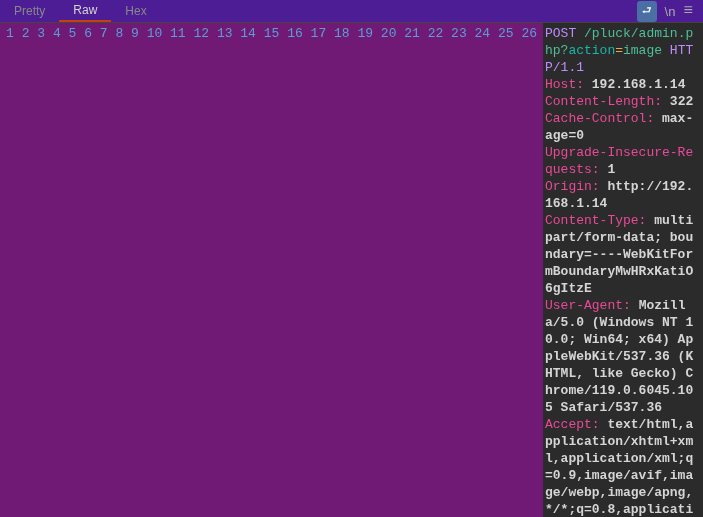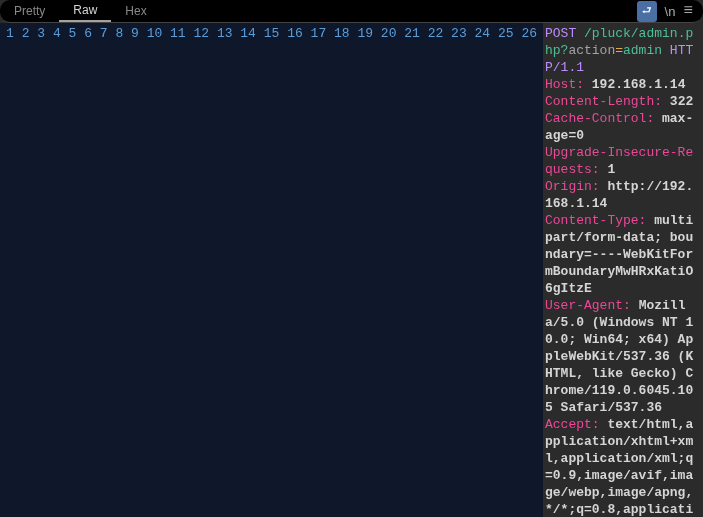--- a/index.html
+++ b/index.html
@@ -12,35 +12,34 @@
       font-family: 'Courier New', monospace;
       font-size: 13px;
       color: #d5d5d5;
       width: 703px;
       height: 517px;
       overflow: hidden;
     }
     .tabs {
       display: flex;
       align-items: center;
-      background: #000000;
+      background: #4c1d95;
       height: 23px;
       border-bottom: 1px solid #444;
-      border-radius: 10px;
     }
     .tab {
       padding: 3px 14px;
       color: #888;
       cursor: pointer;
       font-family: sans-serif;
       font-size: 12px;
     }
     .tab.active {
       color: #d5d5d5;
-      border-bottom: 2px solid #a3a3a3;
+      border-bottom: 2px solid #c2410c;
     }
     .toolbar-right {
       margin-left: auto;
       display: flex;
       align-items: center;
       gap: 8px;
       padding-right: 10px;
     }
     .toolbar-btn {
       background: #4a6fa5;
@@ -60,38 +59,38 @@
       color: #aaa;
       cursor: pointer;
       font-size: 16px;
     }
     .editor {
       display: flex;
       height: calc(100% - 23px);
       overflow: hidden;
     }
     .gutter {
-      background: #0f172a;
+      background: #701a75;
       color: #5b9dd9;
       text-align: right;
       padding: 2px 6px 0 6px;
       user-select: none;
       min-width: 22px;
       line-height: 17px;
     }
     .code {
       flex: 1;
       padding: 2px 4px 0 2px;
       line-height: 17px;
       white-space: pre-wrap;
       word-break: break-all;
     }
     .hdr { color: #ec4899; }
     .kw { color: #be8cff; }
-    .str { color: #a3a3a3; text-align: right; }
+    .str { color: #14b8a6; text-align: right; }
     .val { color: #4dbf99; }
     .op { color: #e8a84a; }
     .txt { color: #d5d5d5; font-weight: bold; }
   </style>
 </head>
 <body>
 
 <div class="tabs">
   <div class="tab">Pretty</div>
   <div class="tab active">Raw</div>
@@ -126,21 +125,21 @@
 <span>17</span>
 <span>18</span>
 <span>19</span>
 <span>20</span>
 <span>21</span>
 <span>22</span>
 <span>23</span>
 <span>24</span>
 <span>25</span>
 <span>26</span></div>
-  <div class="code"><span class="kw">POST</span> <span class="val">/pluck/admin.php?</span><span class="str">action</span><span class="op">=</span><span class="val">admin</span> <span class="kw">HTTP/1.1</span>
+  <div class="code"><span class="kw">POST</span> <span class="val">/pluck/admin.php?</span><span class="str">action</span><span class="op">=</span><span class="val">image</span> <span class="kw">HTTP/1.1</span>
 <span class="hdr">Host:</span> <span class="txt">192.168.1.14</span>
 <span class="hdr">Content-Length:</span> <span class="txt">322</span>
 <span class="hdr">Cache-Control:</span> <span class="txt">max-age=0</span>
 <span class="hdr">Upgrade-Insecure-Requests:</span> <span class="txt">1</span>
 <span class="hdr">Origin:</span> <span class="txt">http://192.168.1.14</span>
 <span class="hdr">Content-Type:</span> <span class="txt">multipart/form-data; boundary=----WebKitFormBoundaryMwHRxKatiO6gItzE</span>
 <span class="hdr">User-Agent:</span> <span class="txt">Mozilla/5.0 (Windows NT 10.0; Win64; x64) AppleWebKit/537.36 (KHTML, like Gecko) Chrome/119.0.6045.105 Safari/537.36</span>
 <span class="hdr">Accept:</span> <span class="txt">text/html,application/xhtml+xml,application/xml;q=0.9,image/avif,image/webp,image/apng,*/*;q=0.8,application/signed-exchange;v=b3;q=0.7</span>
  
  

